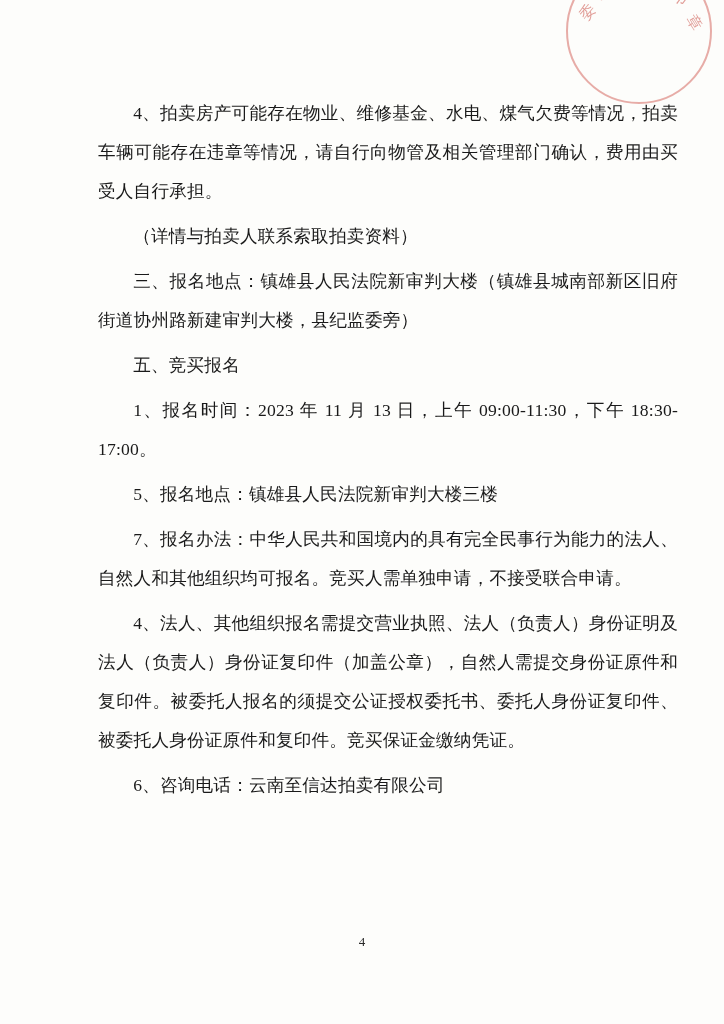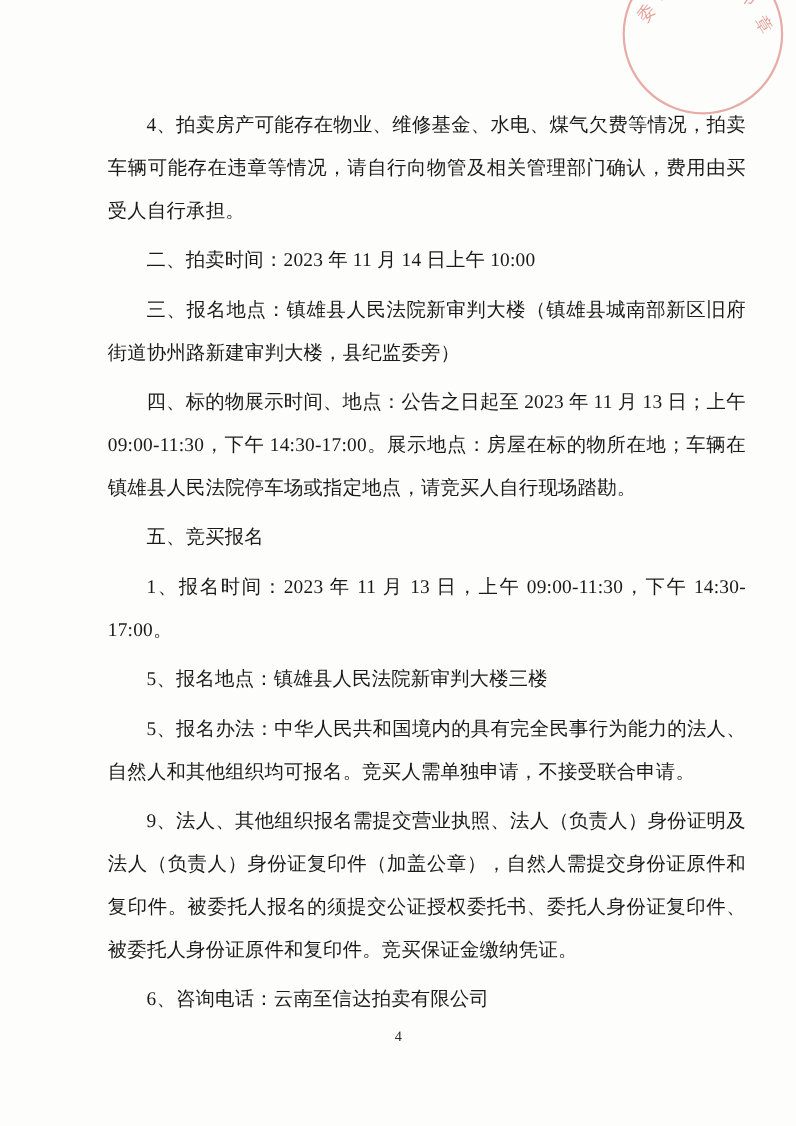--- a/index.html
+++ b/index.html
@@ -96,26 +96,25 @@
       <span class="c1">委</span>
       <span class="c2">用</span>
 
       <span class="c5">印</span>
       <span class="c6">章</span>
     </div>
   </div>
 
   <div class="content">
     <p class="para">4、拍卖房产可能存在物业、维修基金、水电、煤气欠费等情况，拍卖车辆可能存在违章等情况，请自行向物管及相关管理部门确认，费用由买受人自行承担。</p>
-    <p class="para">二、拍卖时间：2023 年 11 月 14 日上午 10:00</p>
+    <p class="para">（详情与拍卖人联系索取拍卖资料）</p>
     <p class="para">三、报名地点：镇雄县人民法院新审判大楼（镇雄县城南部新区旧府街道协州路新建审判大楼，县纪监委旁）</p>
-    <p class="para">四、标的物展示时间、地点：公告之日起至 2023 年 11 月 13 日；上午 09:00-11:30，下午 14:30-17:00。展示地点：房屋在标的物所在地；车辆在镇雄县人民法院停车场或指定地点，请竞买人自行现场踏勘。</p>
     <p class="para">五、竞买报名</p>
-    <p class="para">1、报名时间：2023 年 11 月 13 日，上午 09:00-11:30，下午 14:30-17:00。</p>
+    <p class="para">1、报名时间：2023 年 11 月 13 日，上午 09:00-11:30，下午 18:30-17:00。</p>
     <p class="para">5、报名地点：镇雄县人民法院新审判大楼三楼</p>
-    <p class="para">5、报名办法：中华人民共和国境内的具有完全民事行为能力的法人、自然人和其他组织均可报名。竞买人需单独申请，不接受联合申请。</p>
-    <p class="para">9、法人、其他组织报名需提交营业执照、法人（负责人）身份证明及法人（负责人）身份证复印件（加盖公章），自然人需提交身份证原件和复印件。被委托人报名的须提交公证授权委托书、委托人身份证复印件、被委托人身份证原件和复印件。竞买保证金缴纳凭证。</p>
+    <p class="para">7、报名办法：中华人民共和国境内的具有完全民事行为能力的法人、自然人和其他组织均可报名。竞买人需单独申请，不接受联合申请。</p>
+    <p class="para">4、法人、其他组织报名需提交营业执照、法人（负责人）身份证明及法人（负责人）身份证复印件（加盖公章），自然人需提交身份证原件和复印件。被委托人报名的须提交公证授权委托书、委托人身份证复印件、被委托人身份证原件和复印件。竞买保证金缴纳凭证。</p>
     <p class="para">6、咨询电话：云南至信达拍卖有限公司</p>
   </div>
 
   <div class="pagenum">4</div>
 
 </div>
 
 </body></html>

